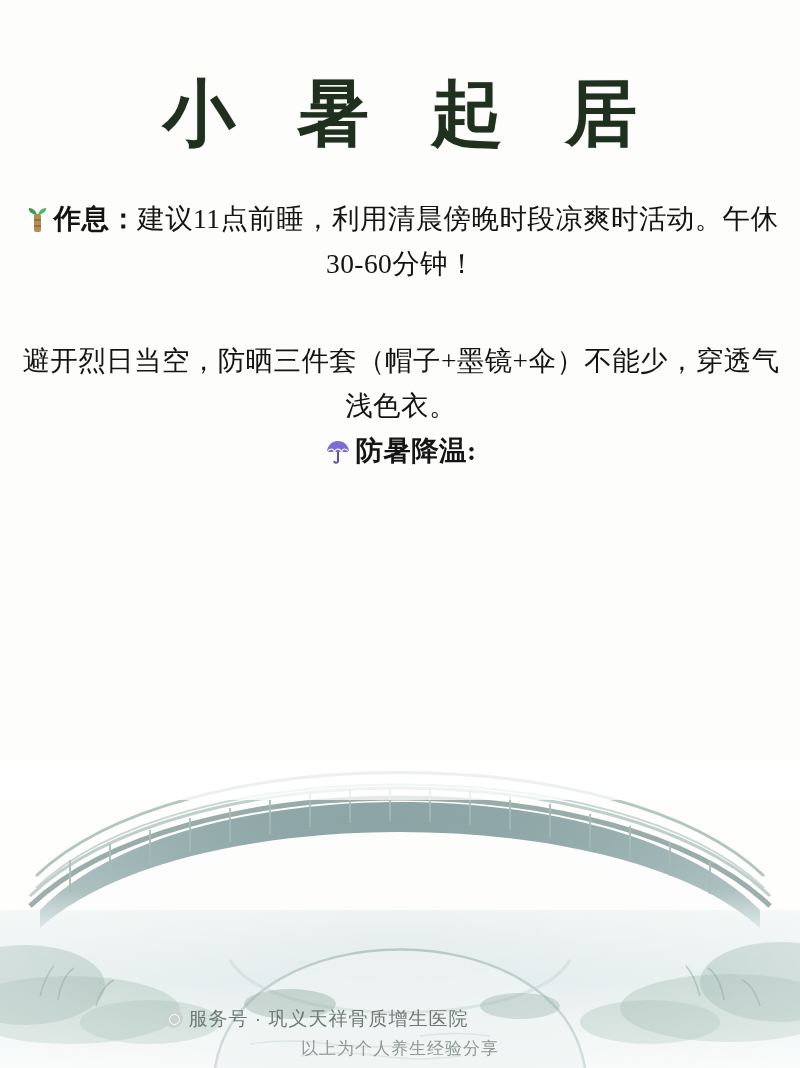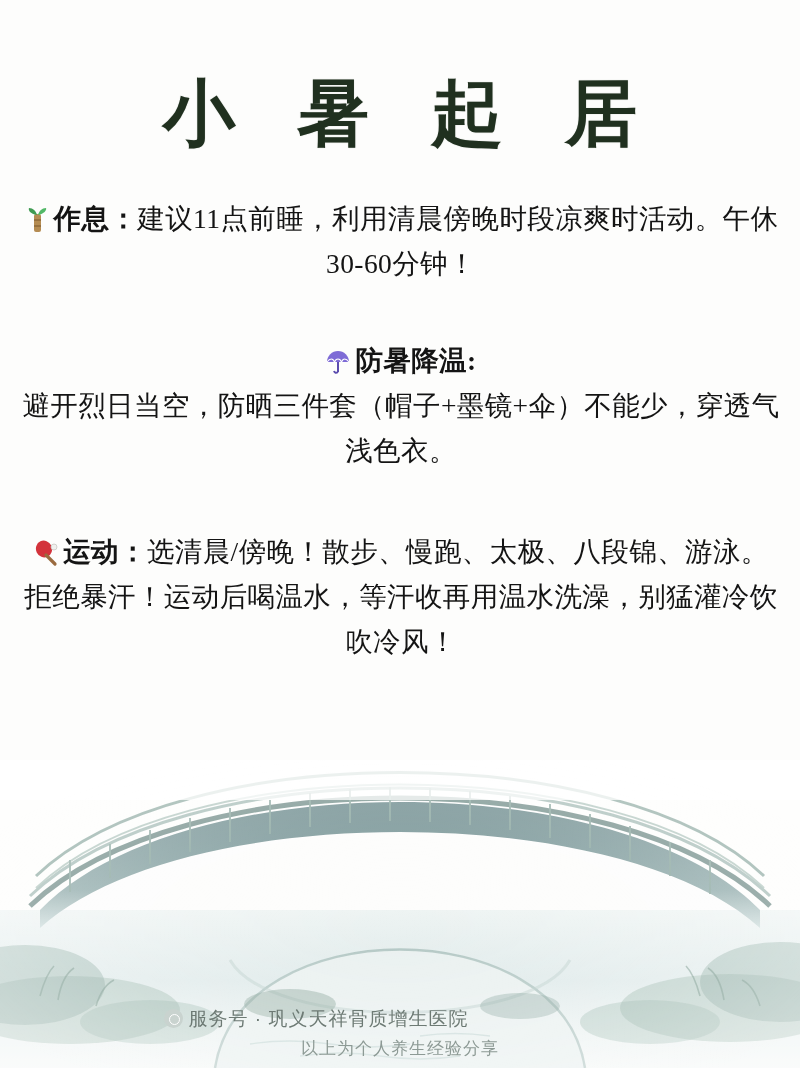--- a/index.html
+++ b/index.html
@@ -147,46 +147,35 @@
             <path d="M13 9 C6 8 4 4 5 2 C9 2 12 5 13 9 Z" fill="#3f9b52"></path>
             <path d="M14 9 C20 8 23 4 22 2 C18 2 15 5 14 9 Z" fill="#52b867"></path>
           </svg>
         </span><span class="lead">作息：</span><span>建议11点前睡，利用清晨傍晚时段凉爽时活动。午休30-60分钟！</span>
       </div>
     </div>
 
     <div class="gap-md"></div>
 
     <div class="block">
+      <div class="para">避开烈日当空，防晒三件套（帽子+墨镜+伞）不能少，穿透气浅色衣。</div>
       <div class="para">
         <span class="icon-inline">
           <svg viewBox="0 0 26 28" width="26" height="28" xmlns="http://www.w3.org/2000/svg">
             <path d="M2 14 A11 11 0 0 1 24 14 Z" fill="#7e6bd6"></path>
             <path d="M2 14 C5 10 8 10 9.5 14 C11 10 15 10 16.5 14 C18 10 21 10 24 14" fill="none" stroke="#ffffff" stroke-width="1.1"></path>
             <line x1="13" y1="14" x2="13" y2="24" stroke="#5b4cae" stroke-width="2"></line>
             <path d="M13 24 q-3 2 -4 -1" fill="none" stroke="#5b4cae" stroke-width="2"></path>
           </svg>
         </span><span class="lead">防暑降温:</span>
       </div>
-      <div class="para">避开烈日当空，防晒三件套（帽子+墨镜+伞）不能少，穿透气浅色衣。</div>
     </div>
 
     <div class="gap-lg"></div>
 
-    <div class="block">
-      <div class="para">
-        <span class="icon-inline">
-          <svg viewBox="0 0 26 28" width="26" height="28" xmlns="http://www.w3.org/2000/svg">
-            <ellipse cx="11" cy="10" rx="8" ry="8.5" fill="#d3333c" transform="rotate(-25 11 10)"></ellipse>
-            <path d="M13 16 L22 25" stroke="#9a6b3f" stroke-width="3.2" stroke-linecap="round"></path>
-            <circle cx="21" cy="8" r="3" fill="#f0f0ee" stroke="#c9c9c4" stroke-width="0.8"></circle>
-          </svg>
-        </span><span class="lead">运动：</span><span>选清晨/傍晚！散步、慢跑、太极、八段锦、游泳。拒绝暴汗！运动后喝温水，等汗收再用温水洗澡，别猛灌冷饮吹冷风！</span>
-      </div>
-    </div>
 
   </div>
 
   <div class="illustration">
     <svg viewBox="0 0 800 308" width="800" height="308" xmlns="http://www.w3.org/2000/svg">
       <defs>
         <linearGradient id="waterGrad" x1="0" y1="0" x2="0" y2="1">
           <stop offset="0%" stop-color="#eef4f3"></stop>
           <stop offset="45%" stop-color="#dfeaea"></stop>
           <stop offset="100%" stop-color="#f5f8f7"></stop>

